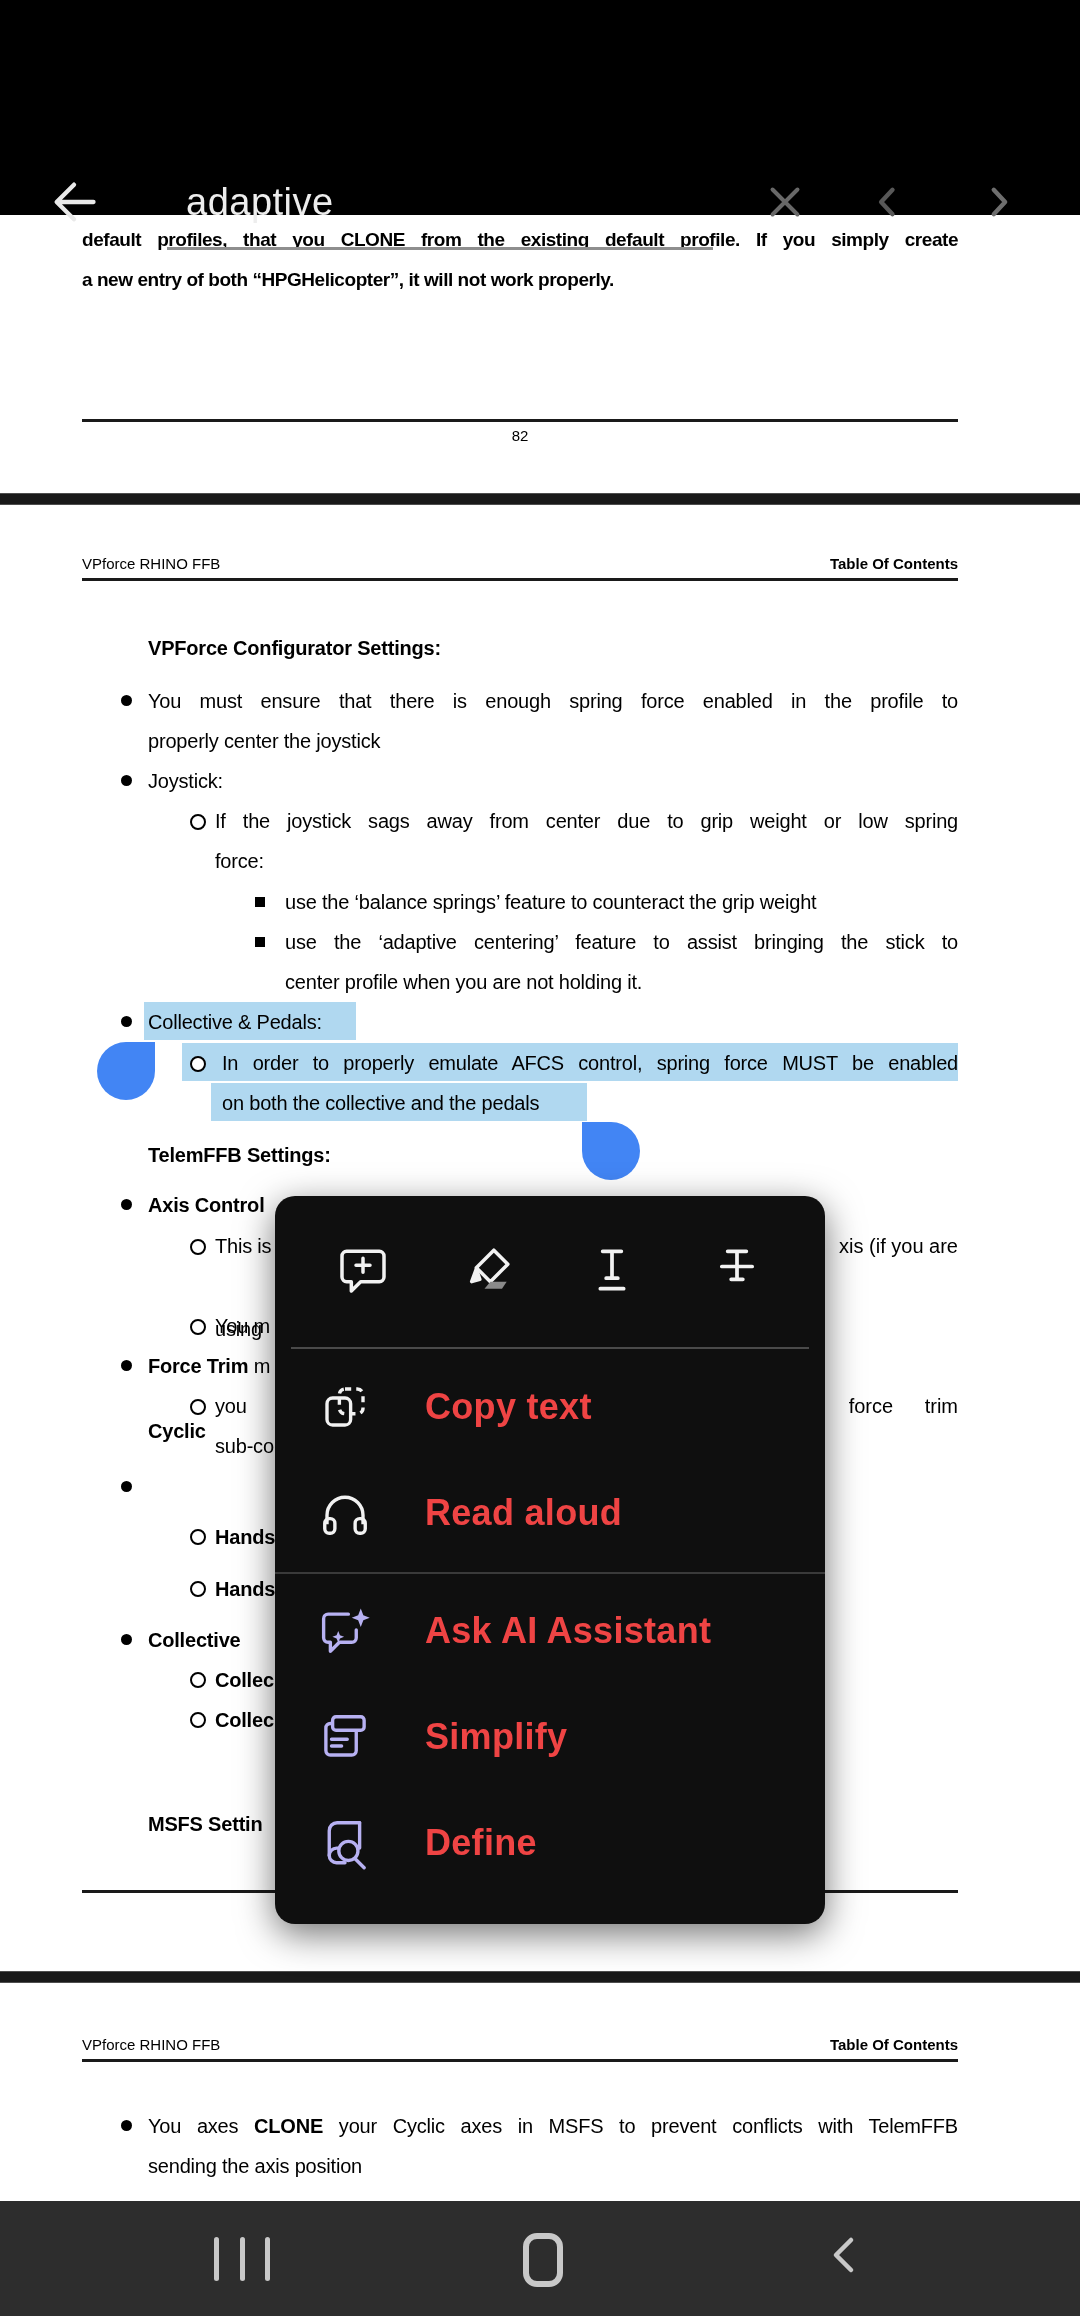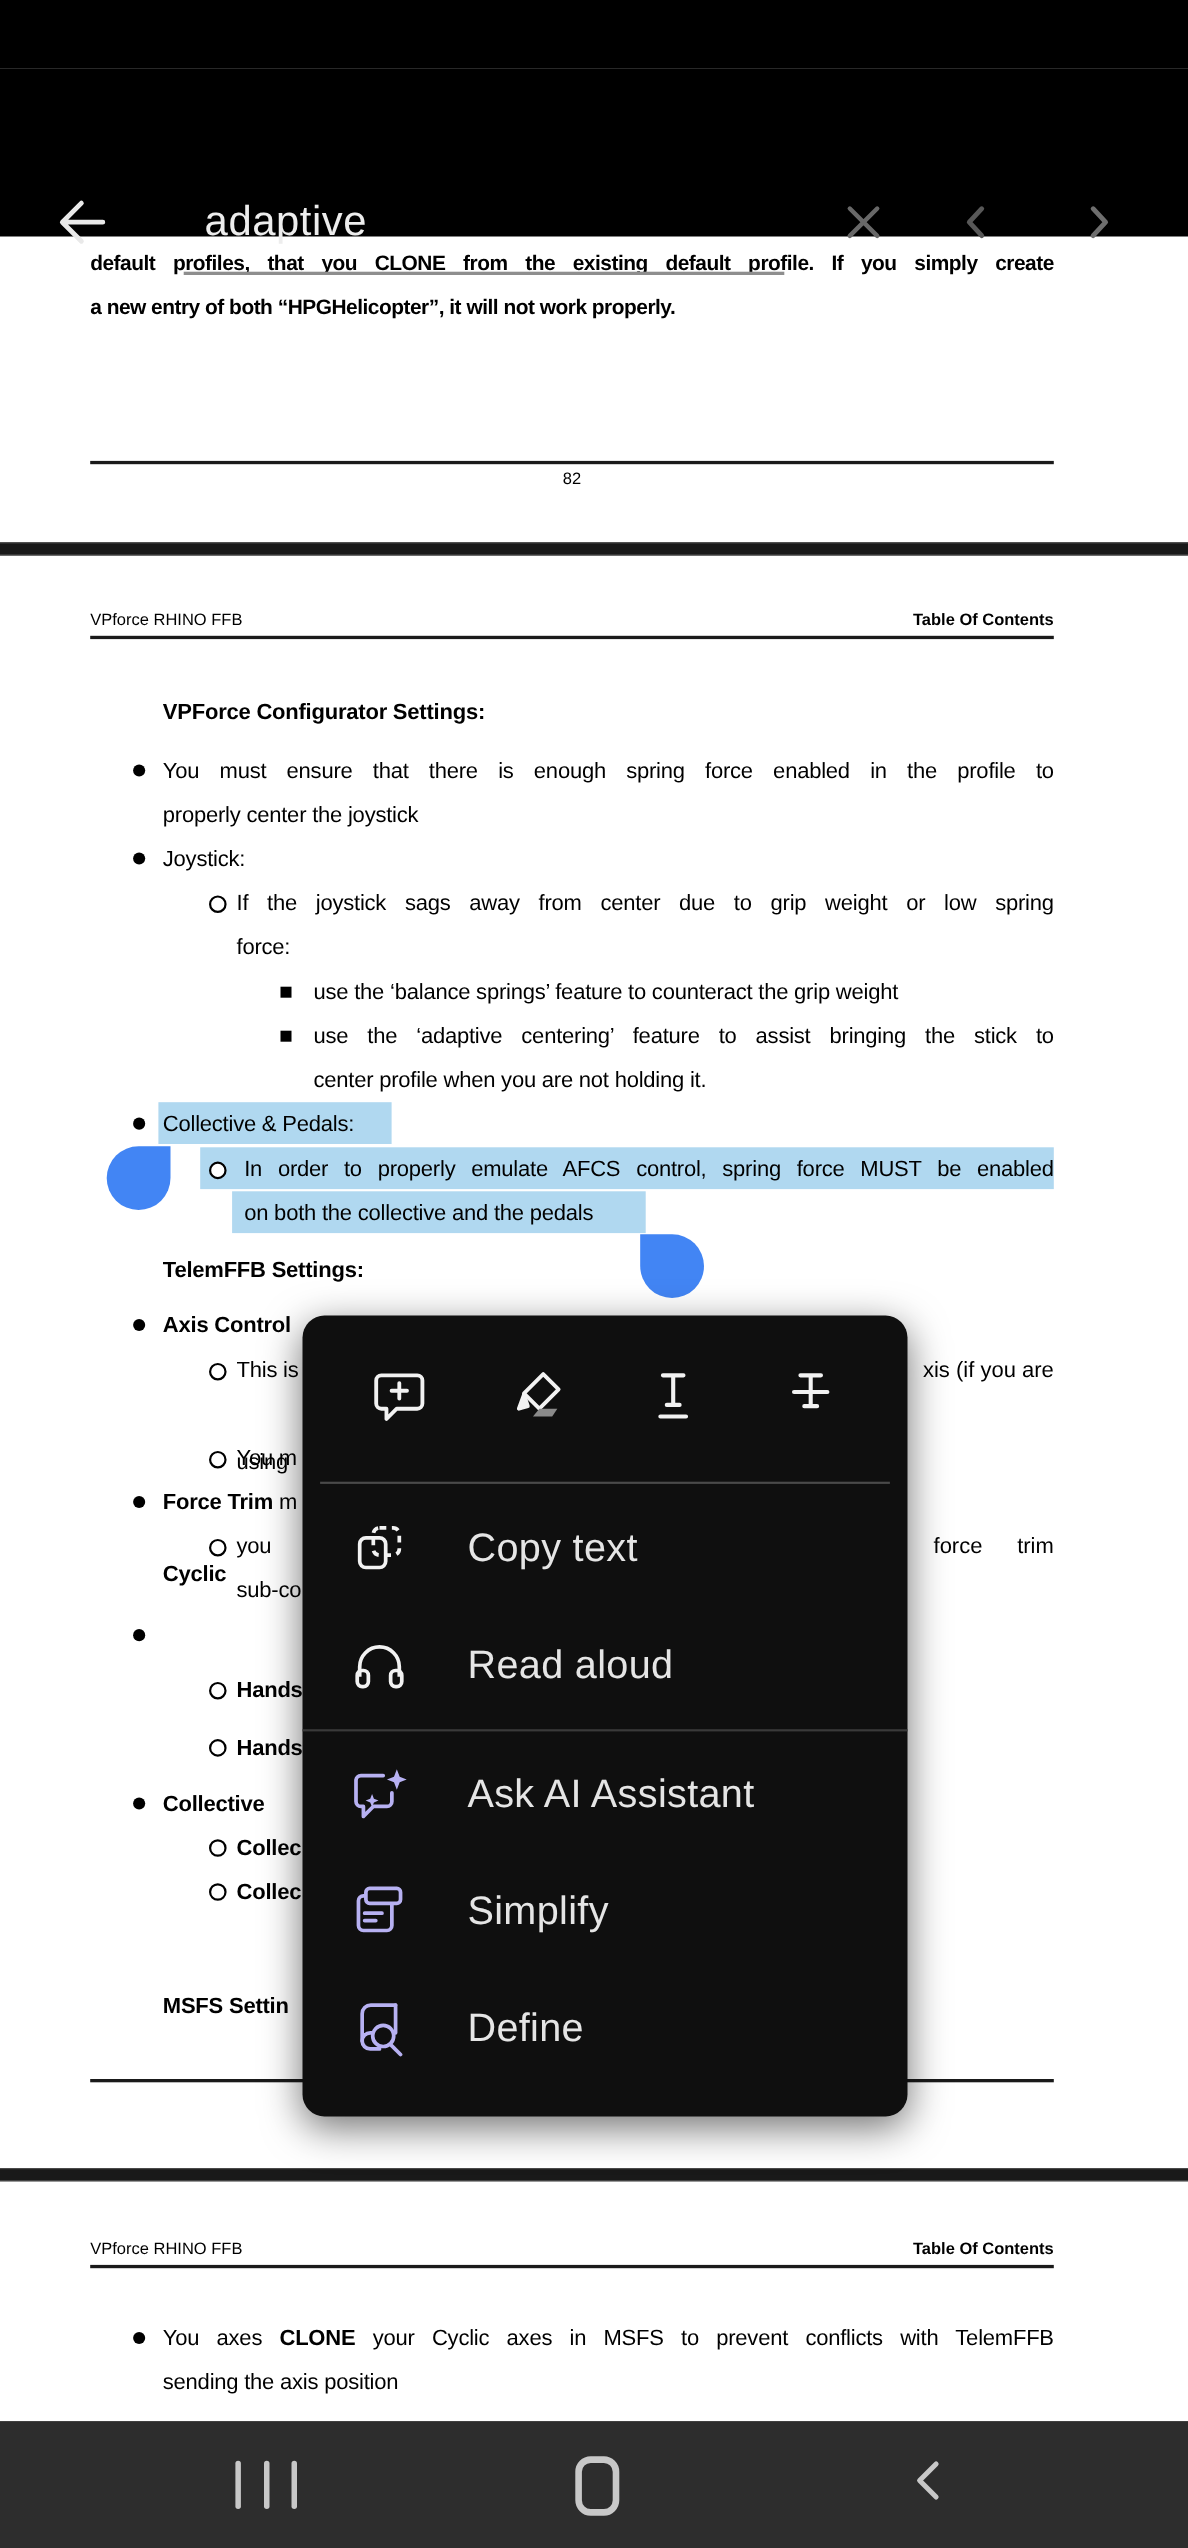--- a/index.html
+++ b/index.html
@@ -47,21 +47,21 @@
             border-radius:20px;z-index:50;box-shadow:0 10px 36px rgba(0,0,0,.55);color:#d6d6d6;}
   .tool-row{position:absolute;left:0;top:0;width:100%;height:151px;display:flex;align-items:center;
             justify-content:space-around;padding:0 26px;box-sizing:border-box;}
   .tool-btn{width:60px;height:60px;display:flex;align-items:center;justify-content:center;color:#f2f2f2;cursor:pointer;}
   .tool-btn svg{width:56px;height:56px;}
   .strip-divider{position:absolute;left:16px;right:16px;top:151px;height:2px;background:#4a4a4a;}
   .menu-rows{position:absolute;left:0;top:158px;width:100%;}
   .menu-row{position:relative;height:106px;display:flex;align-items:center;padding-left:42px;box-sizing:border-box;cursor:pointer;}
   .menu-row .mi{width:56px;height:56px;color:#f2f2f2;flex:0 0 auto;display:flex;align-items:center;justify-content:center;}
   .menu-row .mi svg{width:54px;height:54px;}
-  .menu-row .ml{margin-left:52px;font-size:36px;font-weight:400;letter-spacing:.3px;color:#e5e5e5;}
+  .menu-row .ml{margin-left:52px;font-size:36px;font-weight:700;letter-spacing:.3px;color:#ef4444;}
   .menu-row.ai .mi{color:#b7b1f2;}
   .row-divider{height:2px;background:#3a3a3a;margin:6px 0 4px 0;}
 
   
   .nav-bar{position:absolute;left:0;top:2201px;width:1080px;height:115px;background:#2d2d2d;z-index:60;}
   .nav-recents{position:absolute;left:214px;top:36px;width:56px;height:44px;display:flex;justify-content:space-between;cursor:pointer;}
   .nav-recents i{display:block;width:5px;height:44px;background:#c8c8c8;border-radius:3px;}
   .nav-home{position:absolute;left:523px;top:32px;width:28px;height:42px;border:6px solid #c8c8c8;border-radius:14px;cursor:pointer;}
   .nav-back{position:absolute;left:826px;top:34px;width:40px;height:48px;color:#c8c8c8;cursor:pointer;}
 </style>

